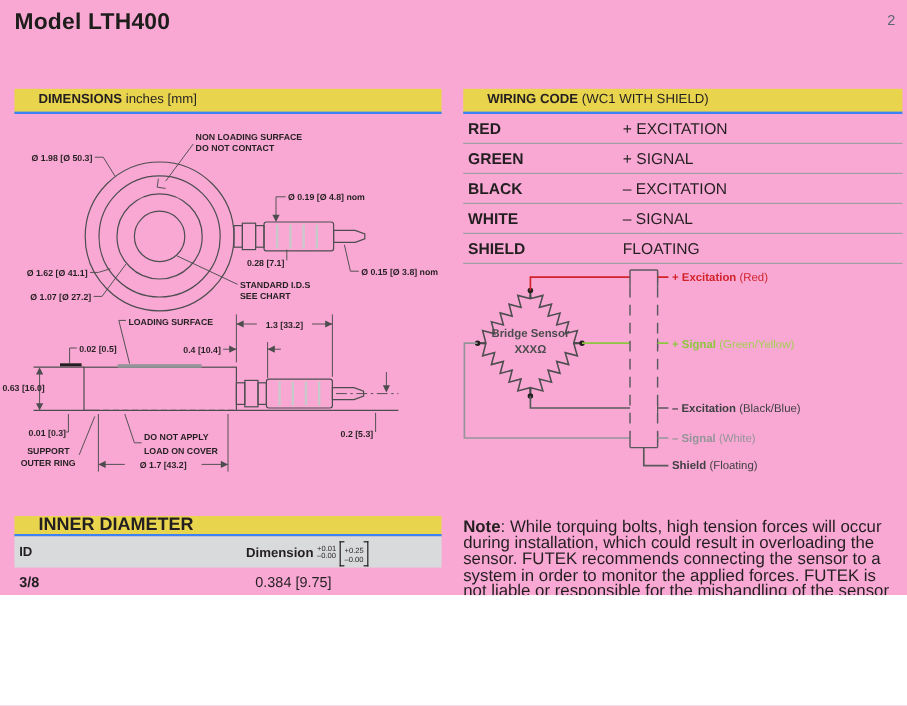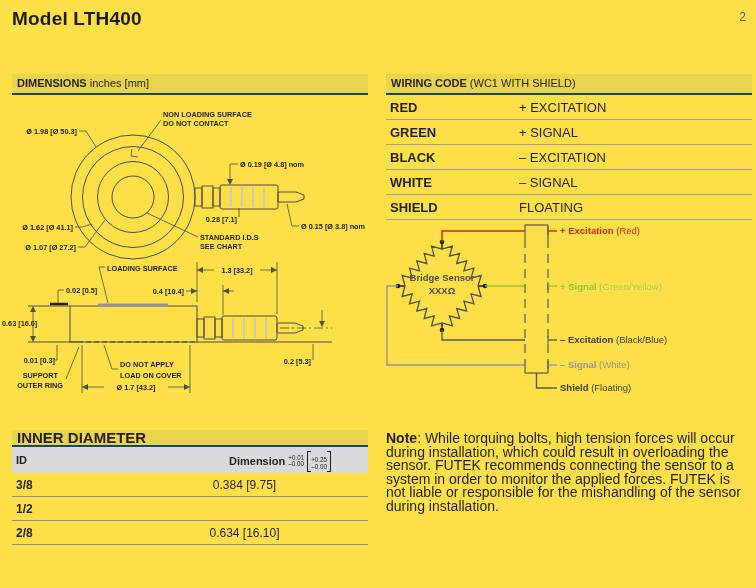--- a/index.html
+++ b/index.html
@@ -1,25 +1,25 @@
 <!DOCTYPE html>
 <html><head>
 <meta charset="utf-8">
 <style>
   html,body{margin:0;padding:0;background:#ffffff;}
   .page{
-    position:relative; width:756px; height:588px; background:#fde047;
+    position:relative; width:756px; height:496px; background:#f9a8d4;
     font-family:"Liberation Sans", sans-serif; color:#231f20; overflow:hidden;
   }
   .title{position:absolute; left:12px; top:8px; font-size:19px; font-weight:bold; color:#1d1d1b; letter-spacing:.2px;}
   .pagenum{position:absolute; right:10px; top:10px; font-size:12px; color:#5b6670;}
 
   .band{
-    background:#e9d44e; border-bottom:2px solid #0c4a6e;
-    height:19px; line-height:19px; padding-left:5px;
+    background:#e9d44e; border-bottom:2px solid #3b82f6;
+    height:19px; line-height:19px; padding-left:20px;
     font-size:11px; color:#231f20; white-space:nowrap;
   }
   .band b{font-weight:bold;}
   .band .sub{font-weight:normal;}
 
   .col-left{position:absolute; left:12px; top:74px; width:356px;}
   .col-right{position:absolute; left:386px; top:74px; width:366px;}
 
   
   .wrow{display:flex; height:24px; align-items:center; border-bottom:1px solid #9d9fa2; font-size:13px;}
@@ -36,21 +36,21 @@
   
   .bridge{position:absolute; left:378px; top:215px;}
   .bridge text{font-family:"Liberation Sans", sans-serif; font-size:9.5px;}
 
   
   .idtable{position:absolute; left:12px; top:430px; width:356px;}
   .idtable .band{height:15px; line-height:15px; font-size:15px;}
   .idhead{position:relative; height:26px; background:#d9dadb; font-size:11px;}
   .idhead .hid{position:absolute; left:4px; top:7px; font-weight:bold;}
   .dimhead{position:absolute; left:193px; top:4px; display:flex; align-items:center;}
-  .dimhead .dh{font-weight:bold;margin-left:24px;}
+  .dimhead .dh{font-weight:bold;}
   .tolstack{display:inline-flex; flex-direction:column; font-size:6.3px; line-height:6.8px; margin-left:3px; font-weight:normal;}
   .brk{position:relative; padding:1px 4px; margin-left:3px;}
   .brk::before,.brk::after{content:""; position:absolute; top:0; bottom:0; width:3px;
     border-top:1px solid #231f20; border-bottom:1px solid #231f20;}
   .brk::before{left:0; border-left:1px solid #231f20;}
   .brk::after{right:0; border-right:1px solid #231f20;}
   .idrow{position:relative; height:23px; border-bottom:1px solid #8a8c8e; font-size:12px;}
   .idrow .rid{position:absolute; left:4px; top:5px; font-weight:bold;}
   .idrow .rdim{position:absolute; left:150px; top:5px; width:165px; text-align:center;}
 

